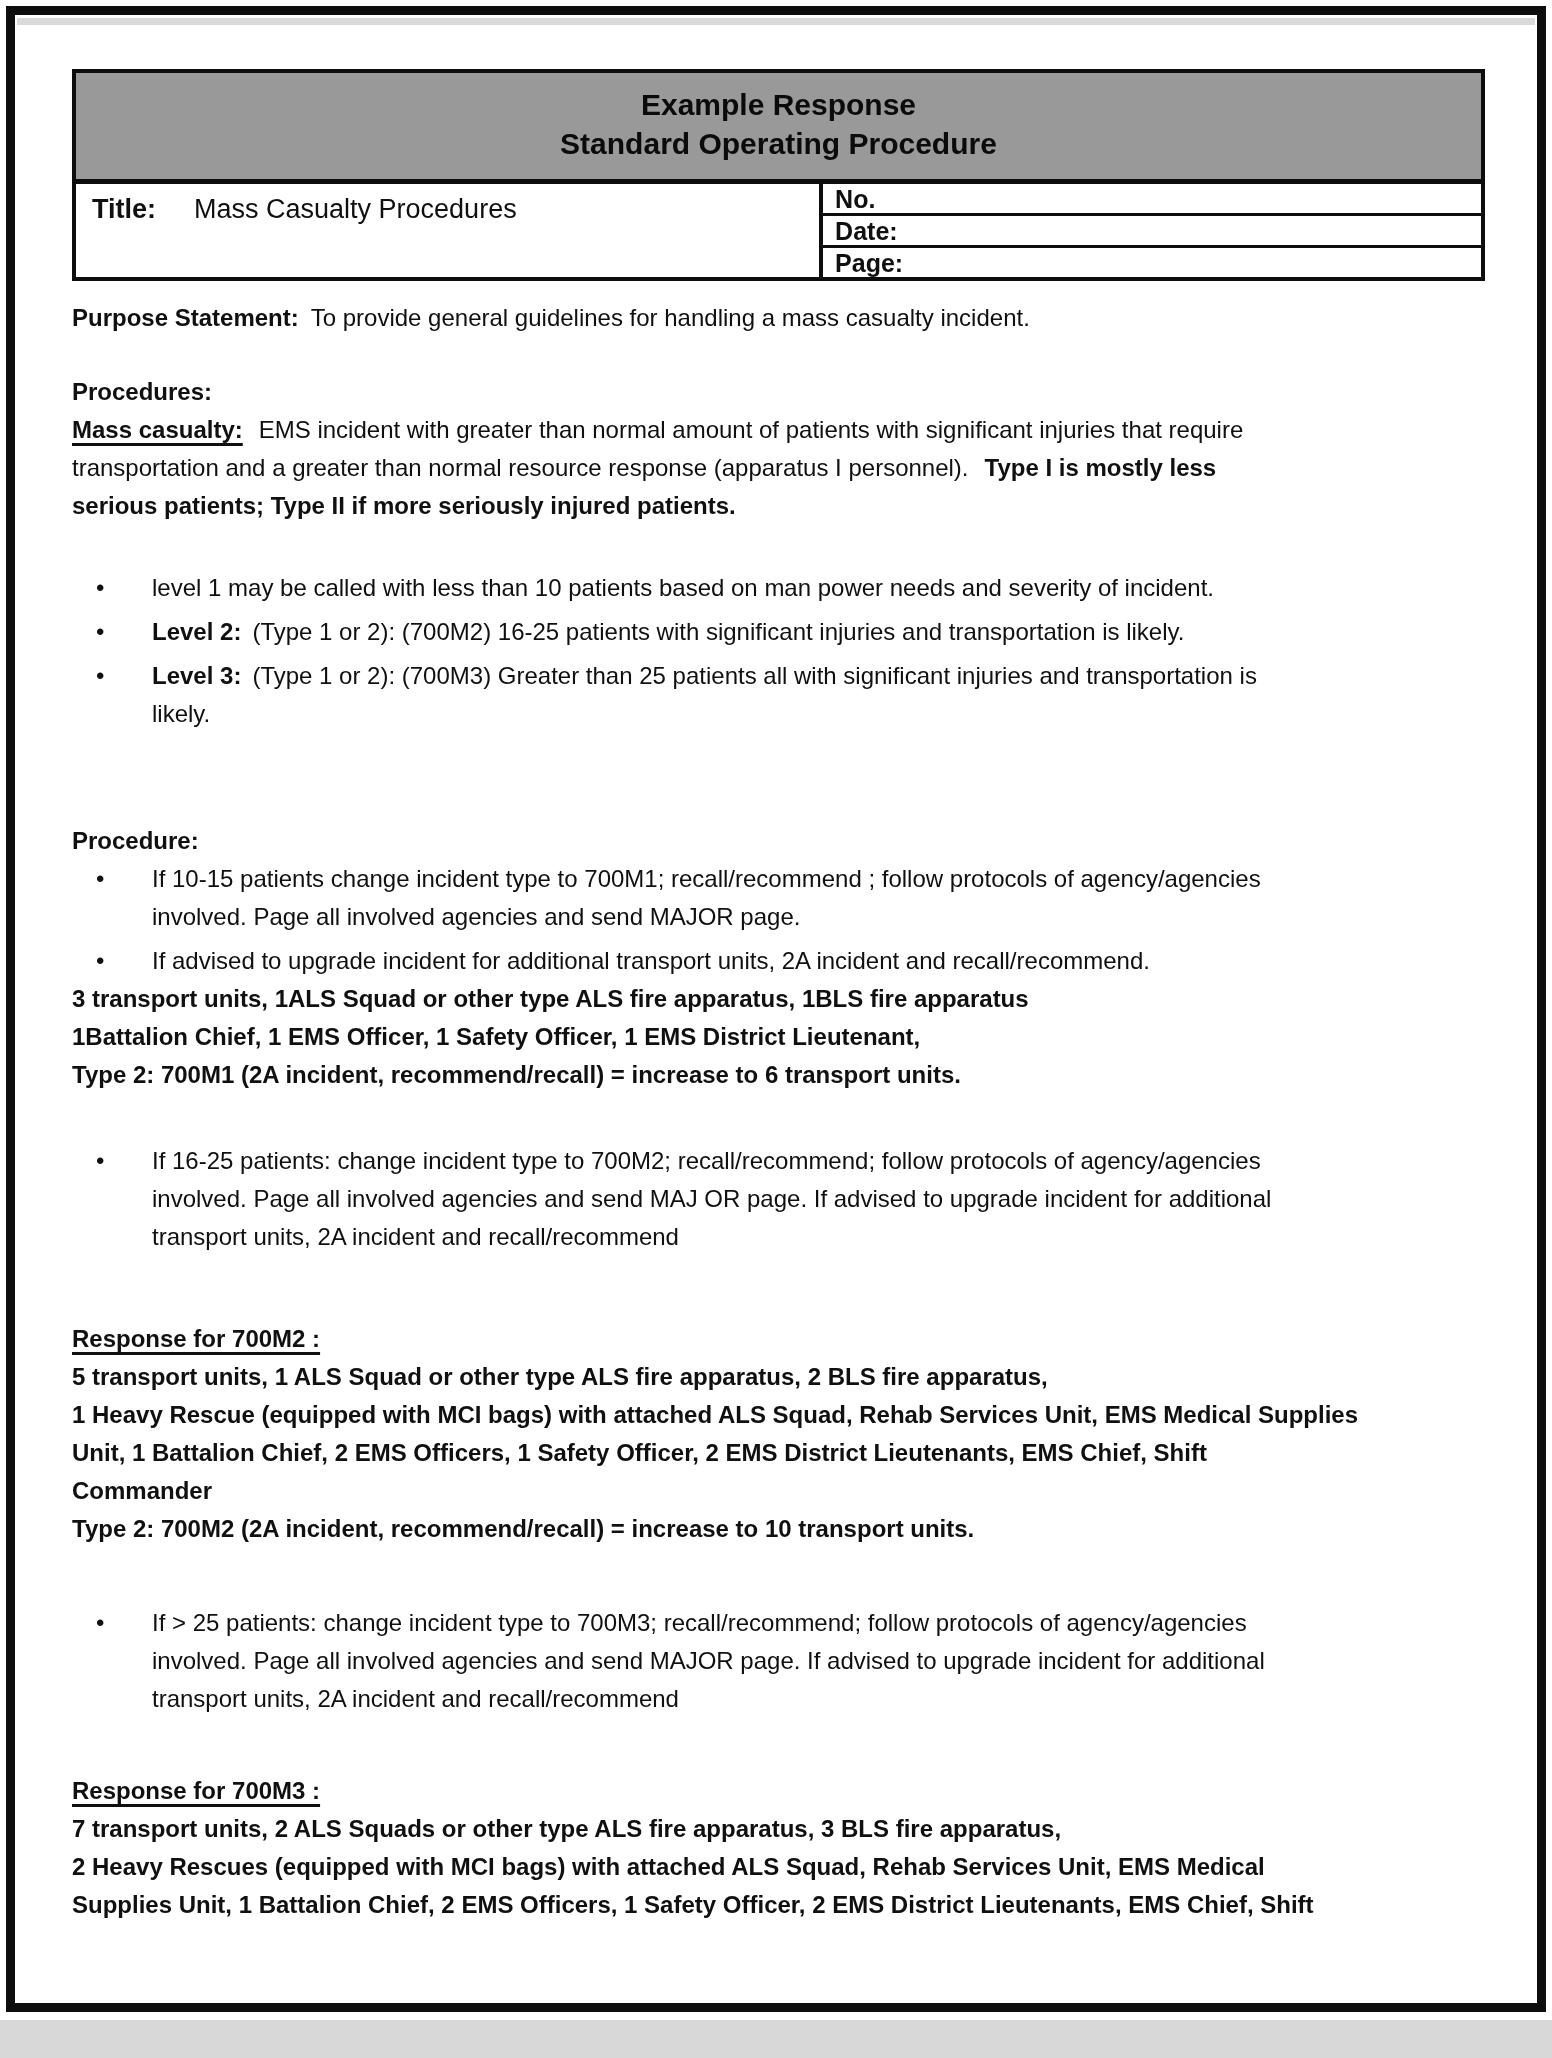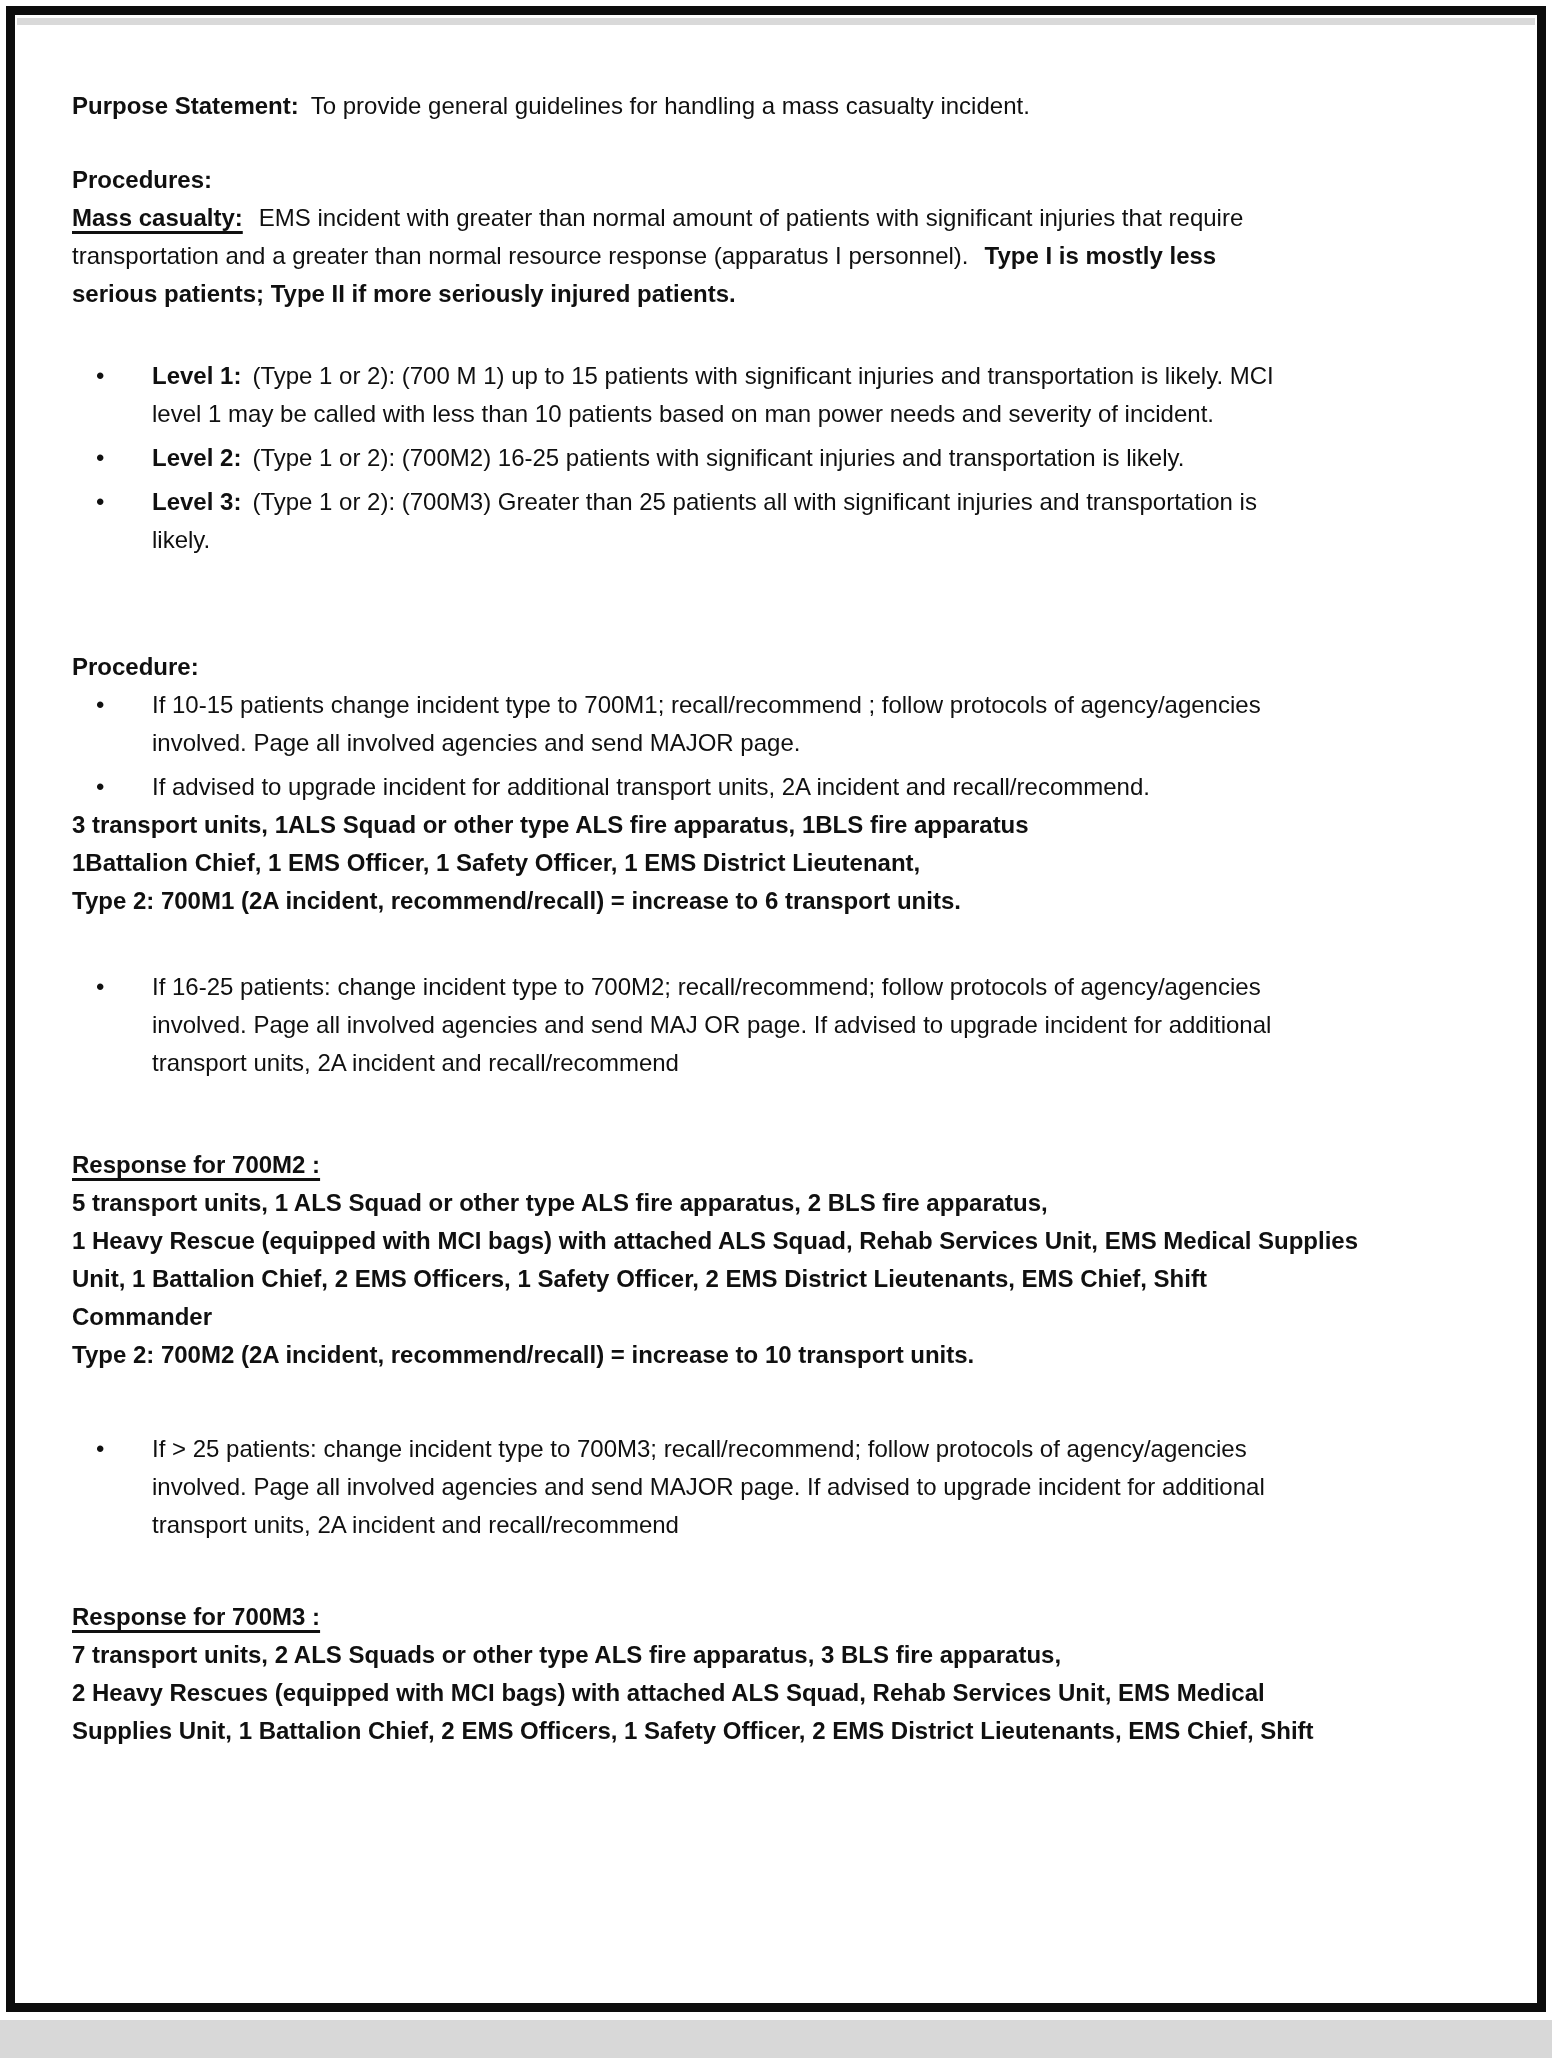--- a/index.html
+++ b/index.html
@@ -53,20 +53,36 @@
   .bullet .dot{width:80px;box-sizing:border-box;padding-left:24px;font-size:24px;line-height:38px;}
   .bullet .bcontent{flex:1;}
 </style>
 </head>
 <body>
 
 <div class="frame">
   <div class="frame-topline"></div>
   <div class="content">
 
+    <div class="sop-table">
+      <div class="banner">
+        <div>Example Response</div>
+        <div>Standard Operating Procedure</div>
+      </div>
+      <div class="title-row">
+        <div class="title-cell">
+          <span class="lbl-title">Title:</span><span>Mass Casualty Procedures</span>
+        </div>
+        <div class="meta-cell">
+          <div class="meta-row">No.</div>
+          <div class="meta-row">Date:</div>
+          <div class="meta-row last">Page:</div>
+        </div>
+      </div>
+    </div>
 
     <div class="line purpose">
       <span class="b">Purpose Statement:</span><span class="gap12">To provide general guidelines for handling a mass casualty incident.</span>
     </div>
 
     <div class="line b h-def">Procedures:</div>
 
     <div>
       <div class="line">
         <span class="b u">Mass casualty:</span><span class="gap16">EMS incident with greater than normal amount of patients with significant injuries that require</span>
@@ -74,21 +90,20 @@
       <div class="line">
         <span>transportation and a greater than normal resource response (apparatus I personnel).</span><span class="b gap16">Type I is mostly less</span>
       </div>
       <div class="line b">serious patients; Type II if more seriously injured patients.</div>
     </div>
 
     <div class="levels">
       <div class="bullet">
         <span class="dot">•</span>
         <div class="bcontent">
-          <div class="line"><span class="b lbl">Level 1:</span><span>(Type 1 or 2): (700 M 1) up to 15 patients with significant injuries and transportation is likely. MCI</span></div>
           <div class="line">level 1 may be called with less than 10 patients based on man power needs and severity of incident.</div>
         </div>
       </div>
       <div class="bullet">
         <span class="dot">•</span>
         <div class="bcontent">
           <div class="line"><span class="b lbl">Level 2:</span><span>(Type 1 or 2): (700M2) 16-25 patients with significant injuries and transportation is likely.</span></div>
         </div>
       </div>
       <div class="bullet">

